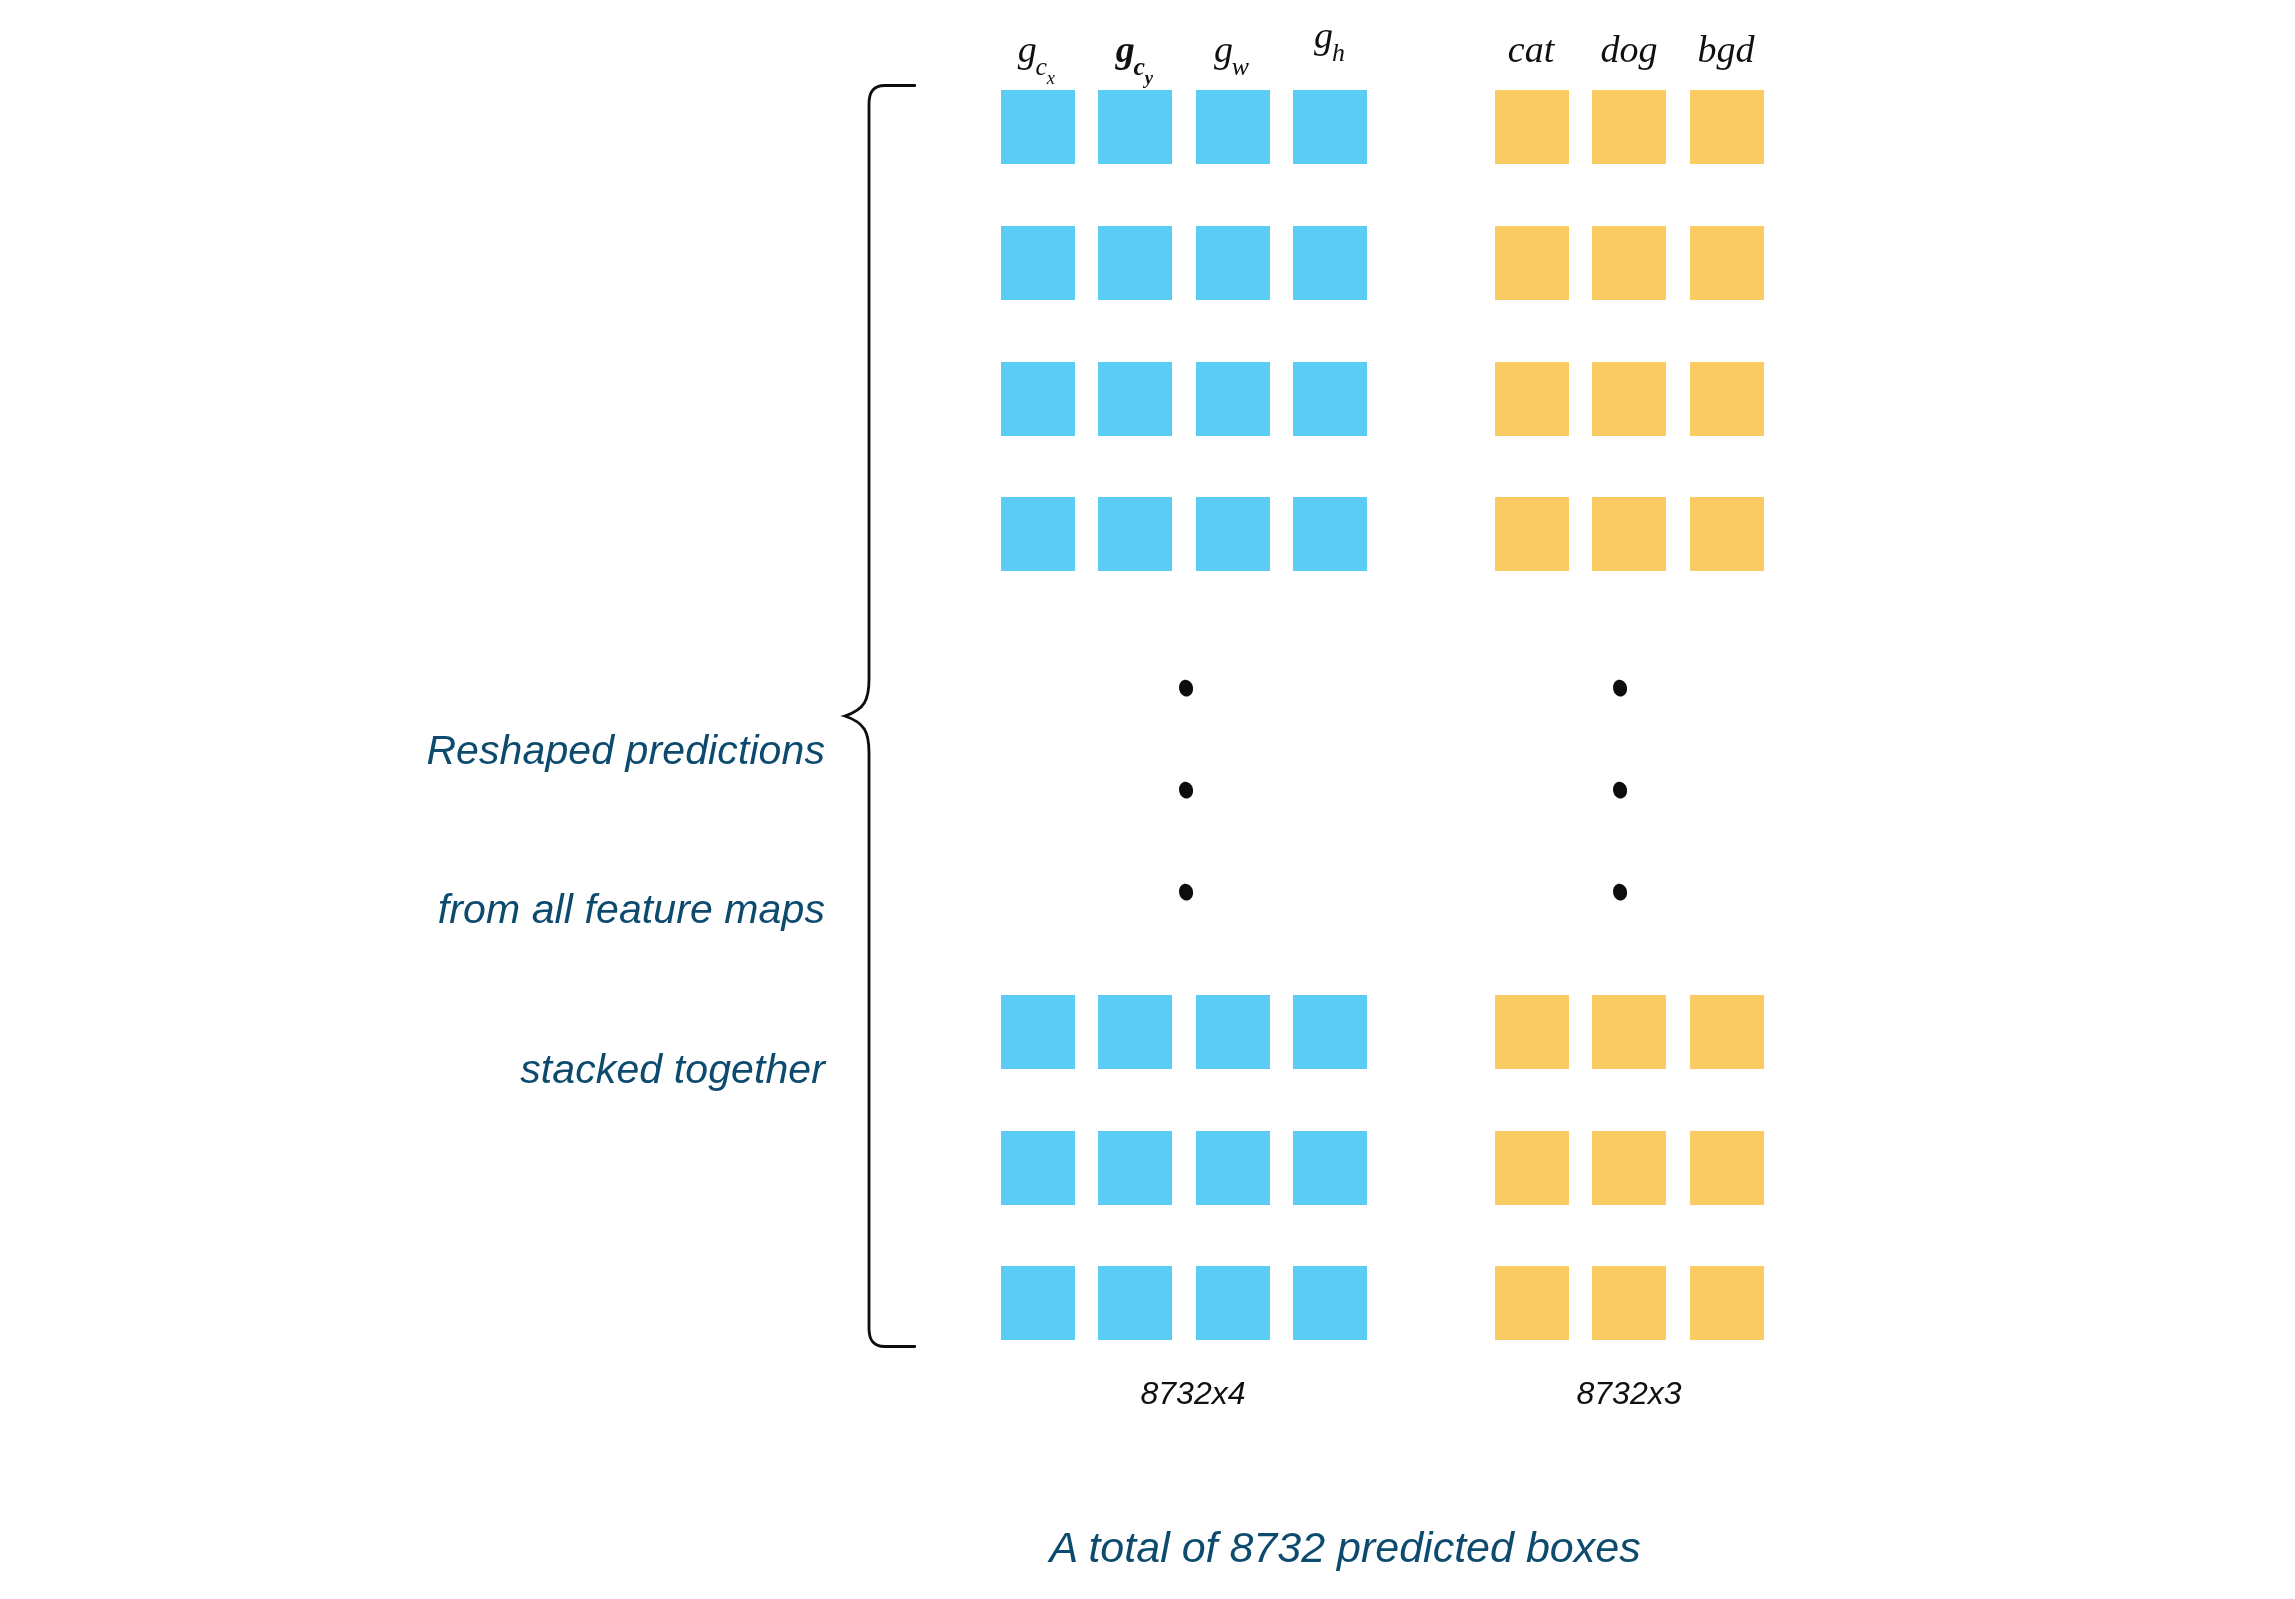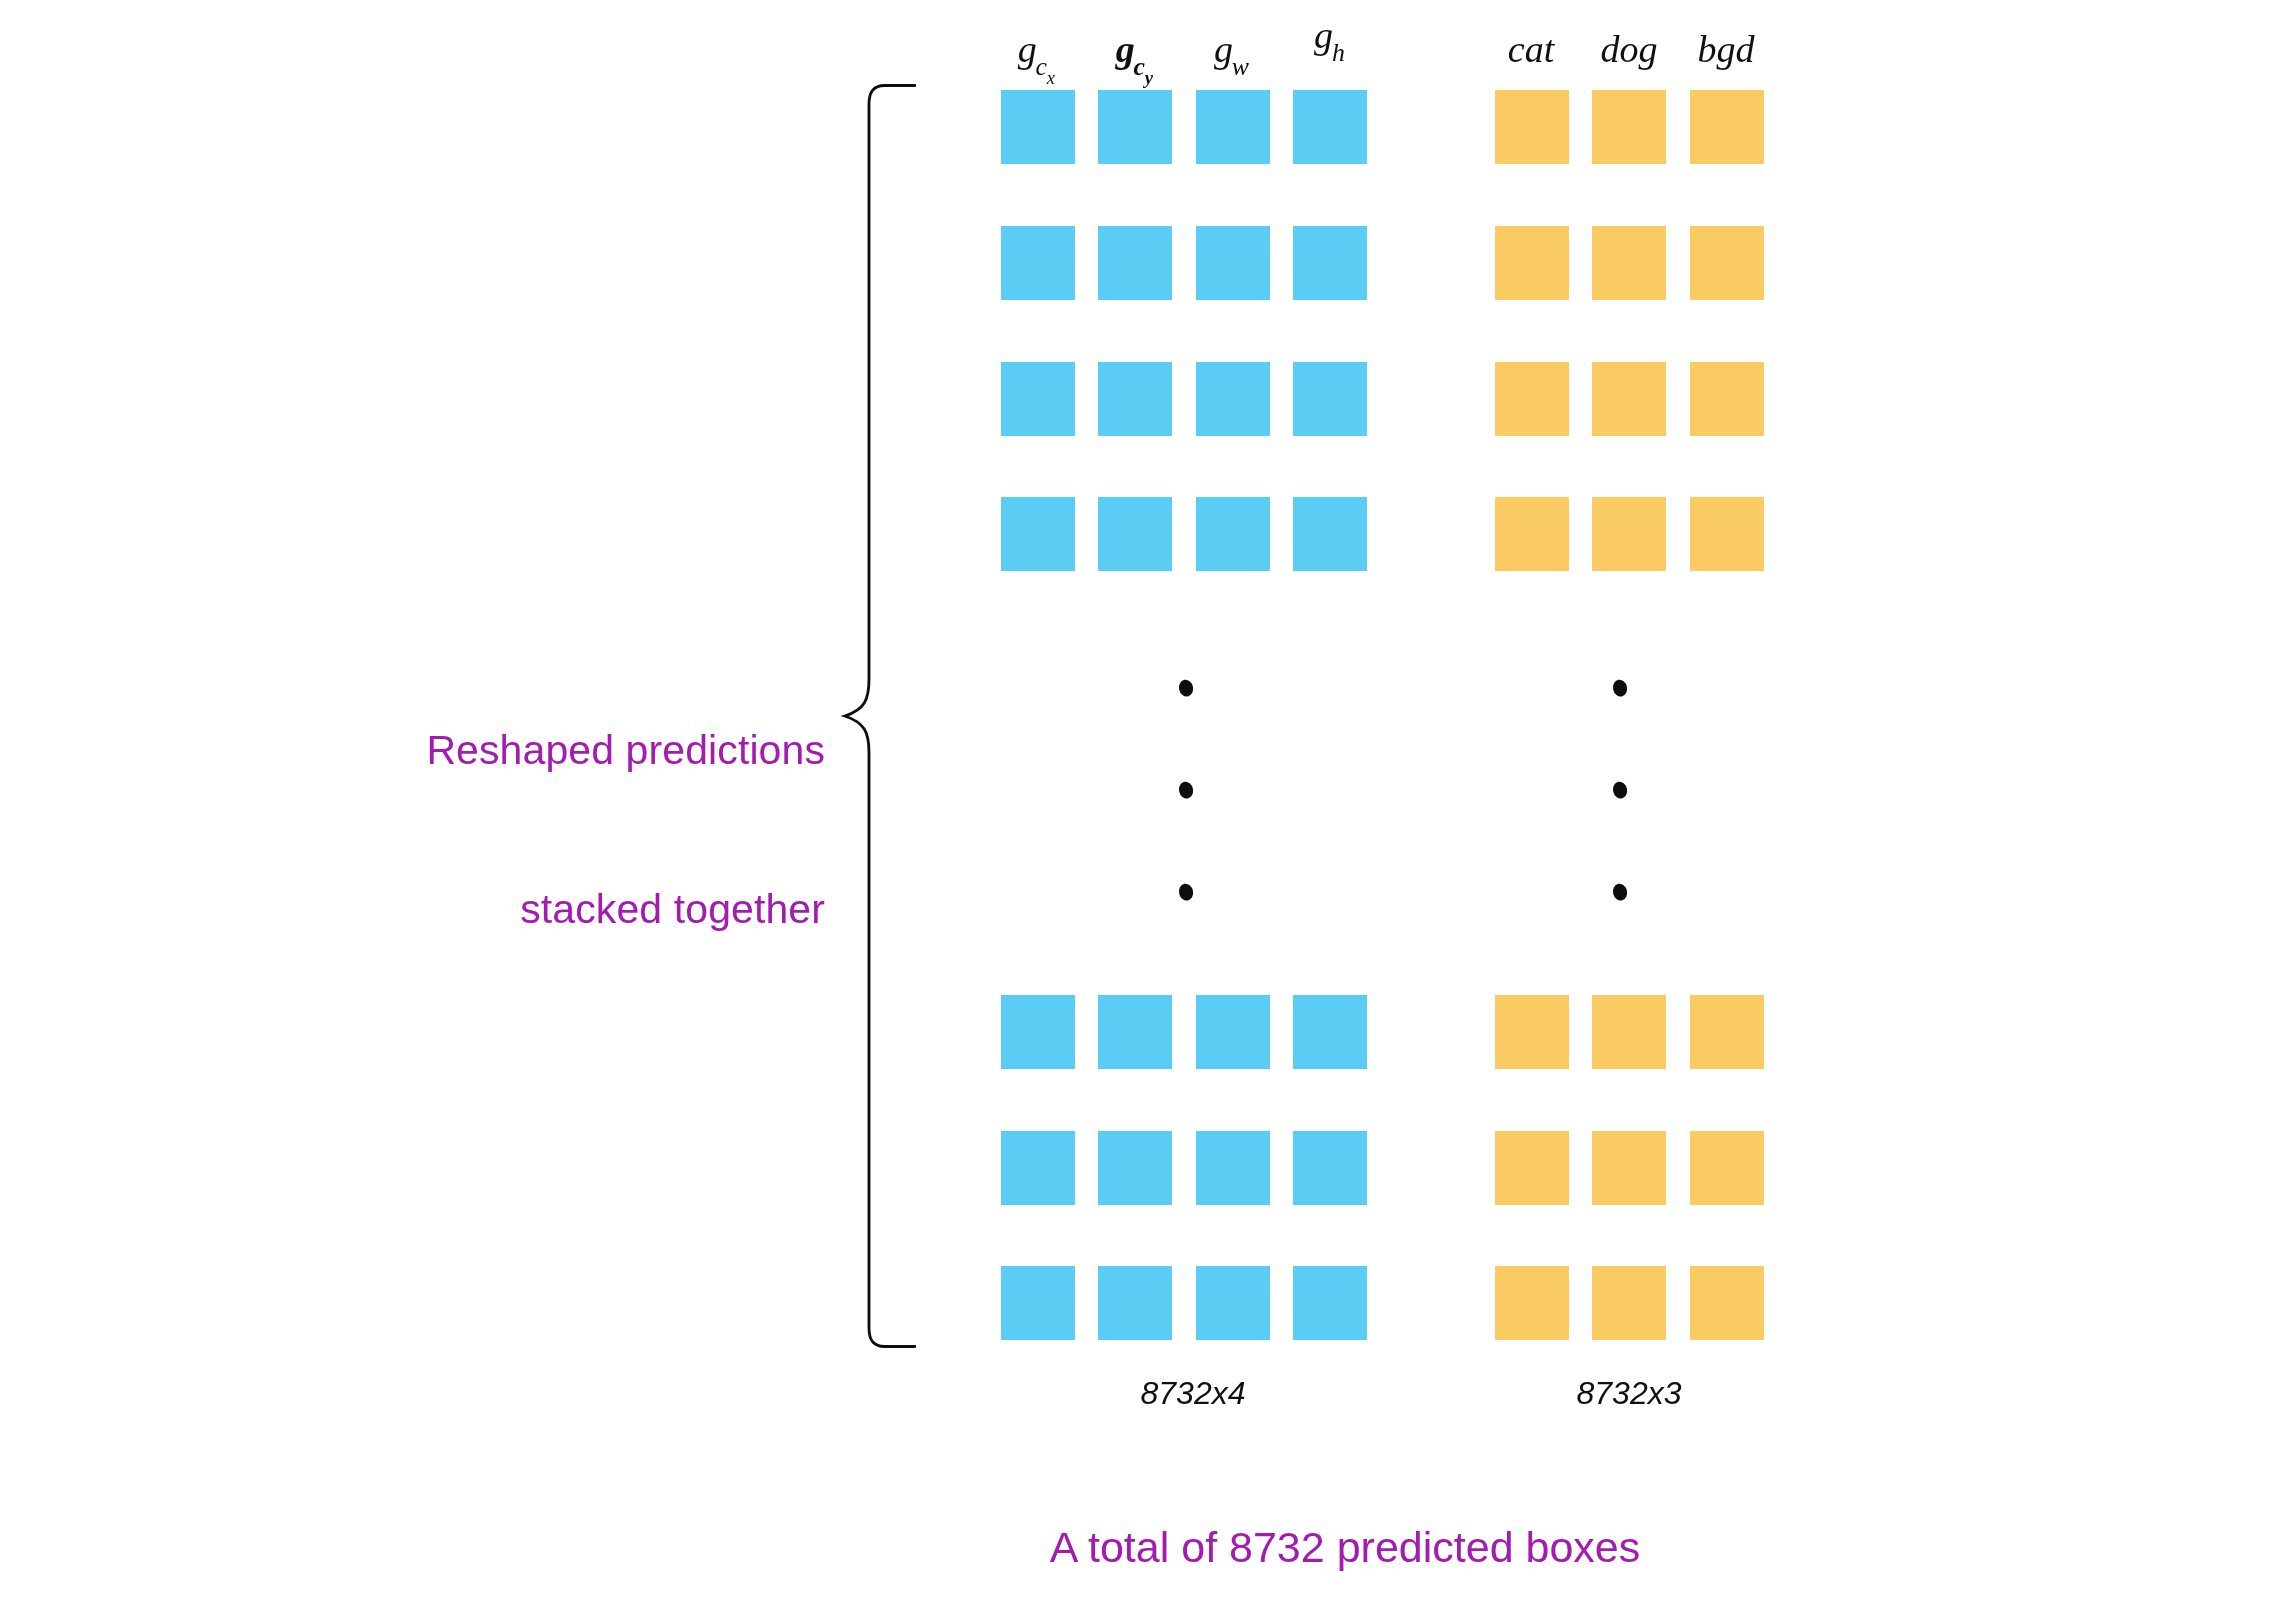--- a/index.html
+++ b/index.html
@@ -58,21 +58,22 @@
     vertical-align: sub;
     position: relative;
     top: 0.16em;
     left: -0.02em;
   }
 
   
   .anno {
     position: absolute;
     font-family: "Liberation Sans Narrow", "Liberation Sans", sans-serif;
-    color: #a21caf;
+    font-style: italic;
+    color: #0c4a6e;
     white-space: pre;
     line-height: 1.30;
   }
 
   #bracket-label {
     text-align: right;
     font-size: 41px;
     letter-spacing: 0.1px;
   }
 
@@ -127,20 +128,21 @@
              L 31 716
              C 31 740 26 752 2 760
              C 26 768 31 780 31 804
              L 31 1495
              C 31 1509 36 1517 50 1517
              L 86 1517"></path>
   </svg>
 
   <div id="bracket-label" class="anno" style="left:317px; top:617px; width:508px;">
     <div>Reshaped predictions</div>
+    <div>from all feature maps</div>
     <div>stacked together</div>
   </div>
 
   <div class="col-label" style="left:1037px; top:30px;">
     <span>g</span><span class="sub"><span>c</span><span class="sub2">x</span></span>
   </div>
 
   <div class="col-label" style="left:1135px; top:30px;font-weight:bold;">
     <span>g</span><span class="sub"><span>c</span><span class="sub2">y</span></span>
   </div>

